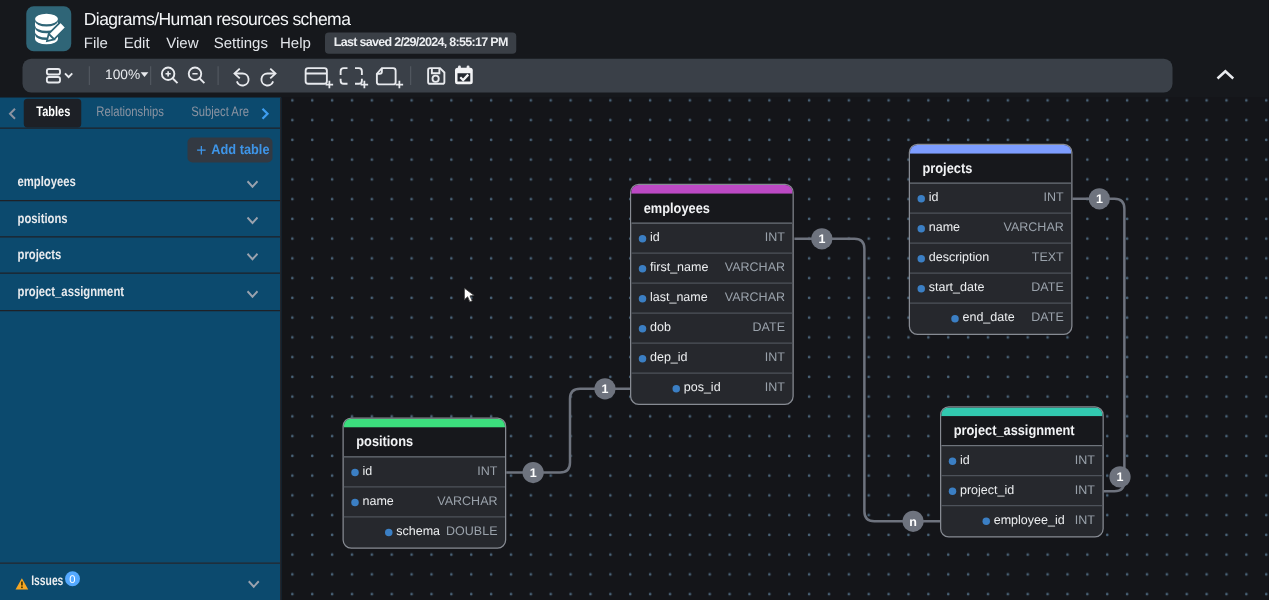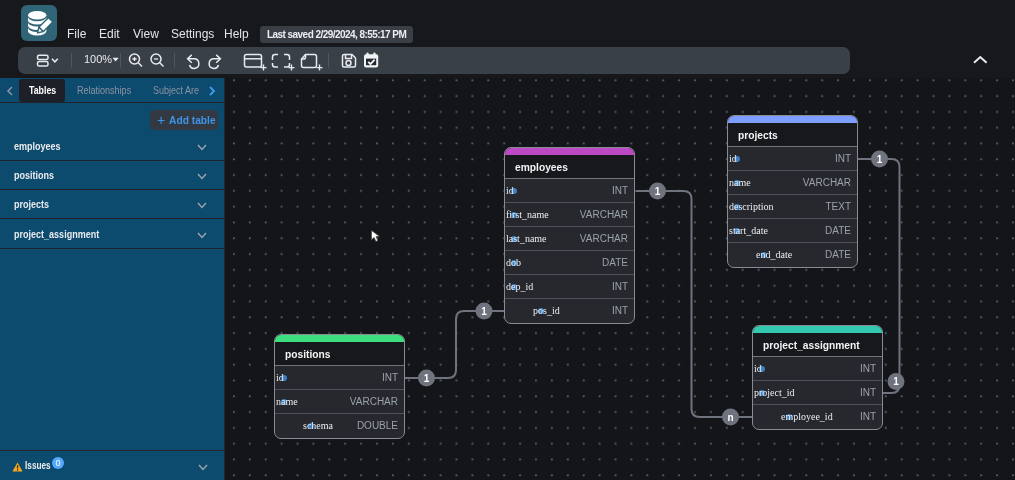--- a/index.html
+++ b/index.html
@@ -4,21 +4,21 @@
 <style>
   * { margin:0; padding:0; box-sizing:border-box; }
   html,body { width:1015px; height:480px; overflow:hidden; background:#121317; font-family:"Liberation Sans", sans-serif; }
   #app { position:relative; width:1015px; height:480px; }
   
   #header { position:absolute; left:0; top:0; width:1015px; height:78px; background:#16181c; }
   #logo { position:absolute; left:21px; top:5px; width:36px; height:36px; border-radius:6px; background:#2f6577; }
   #title { position:absolute; left:67px; top:7px; font-size:14px; color:#f3f5f7; letter-spacing:-0.45px; }
   .menu { position:absolute; top:27px; font-size:12px; color:#e2e5ea;text-align:center; }
   #lastsaved { position:absolute; left:260px; top:26px; height:17px; line-height:17px; padding:0 7px; background:#3a3f46; border-radius:3px; font-size:10px; letter-spacing:-0.55px; color:#eceef1; font-weight:bold; }
-  #toolbar { position:absolute; left:18px; top:47px; width:832px; height:27px; background:#3a4048; border-radius:7px; }
+  #toolbar { position:absolute; left:18px; top:47px; width:920px; height:27px; background:#3a4048; border-radius:7px; }
   
   #sidebar { position:absolute; left:0; top:78px; width:225px; height:402px; background:#0c4a6e; border-right:1px solid #23262d; }
   #tabs { position:absolute; left:0; top:0; width:224px; height:25px; border-bottom:1px solid #1f2229; }
   .tab { position:absolute; top:0; height:24px; line-height:24px; font-size:11px; color:#8b93a1; transform:scaleX(.82); transform-origin:left center; }
   #tab-active { position:absolute; left:19px; top:1px; width:46px; height:23px; background:#1d2026; border-radius:3px; color:#fff; font-weight:bold; line-height:23px; font-size:11px; }
   #tab-active span { display:inline-block; margin-left:10px; transform:scaleX(.8); transform-origin:left center; }
   #searchbox { position:absolute; left:6px; top:32px; width:141px; height:20px; background:#2a2e34; border:1px solid #3a3f47; border-radius:4px; color:#7a828e; font-size:11px; line-height:18px; }
   #searchbox span { display:inline-block; margin-left:24px; transform:scaleX(.76); transform-origin:left center; }
   #addtable { position:absolute; left:150px; top:32px; width:68px; height:20px; background:#333942; border-radius:4px; color:#3e95e8; font-weight:bold; font-size:11px; line-height:20px; }
   .acc { position:absolute; left:0; width:224px; height:29px; border-bottom:1px solid #1e2127; }
@@ -27,21 +27,21 @@
   #issues { position:absolute; left:0; top:372px; width:224px; height:30px; border-top:1px solid #24272e; }
   
   #canvas { position:absolute; left:225px; top:78px; width:790px; height:402px; background:#141519; }
   .table { position:absolute; width:131px; border:1px solid #878b93; border-radius:7px; background:#26282d; overflow:hidden; }
   .strip { height:7px; }
   .thead { height:24px; background:#17181c; border-bottom:1px solid #6f747c; color:#f2f3f5; font-weight:bold; font-size:11.5px; line-height:24px; padding-left:10px; }
   .thead span { display:inline-block; transform:scaleX(.89); transform-origin:left center; white-space:nowrap; }
   .row { height:24px; position:relative; border-bottom:1px solid #4d525a; font-size:10px; line-height:23px; color:#eceef0; }
   .row:last-child { border-bottom:none;margin-left:27px; }
   .row .dot { position:absolute; left:6px; top:9px; width:6px; height:6px; border-radius:50%; background:#3b7fc4; }
-  .row .fname { position:absolute; left:1px;font-family:Liberation Serif, serif; }
+  .row .fname { position:absolute; left:15px; }
   .row .ftype { position:absolute; right:6px; color:#9aa2ab; }
 </style>
 </head>
 <body>
 <div id="app">
 
   <div id="canvas">
     <svg width="790" height="402" style="position:absolute;left:0;top:0;">
       <defs>
         <pattern id="dots" x="0" y="0" width="15.9" height="15.8" patternUnits="userSpaceOnUse">
@@ -183,20 +183,21 @@
           <path d="M7,12 a9.2,4.2 0 0 0 18.4,0 l0,3.4 a9.2,4.2 0 0 1 -18.4,0 Z"></path>
           <path d="M7,17.4 a9.2,4.2 0 0 0 18.4,0 l0,3.4 a9.2,4.2 0 0 1 -18.4,0 Z"></path>
           <path d="M7,22.8 a9.2,4.2 0 0 0 18.4,0 l0,3.4 a9.2,4.2 0 0 1 -18.4,0 Z"></path>
         </g>
         <g transform="rotate(45 22 22)">
           <rect x="19.2" y="11.5" width="6.2" height="13.5" fill="#fff" stroke="#2f6577" stroke-width="1.4" rx="0.5"></rect>
           <path d="M19.2,25 h6.2 l-3.1,5 Z" fill="#fff" stroke="#2f6577" stroke-width="1.4"></path>
         </g>
       </svg>
     </div>
+    <div id="title">Diagrams/Human resources schema</div>
     <div class="menu" style="left:67px;">File</div>
     <div class="menu" style="left:99px;">Edit</div>
     <div class="menu" style="left:133px;">View</div>
     <div class="menu" style="left:171px;">Settings</div>
     <div class="menu" style="left:224px;">Help</div>
     <div id="lastsaved">Last saved 2/29/2024, 8:55:17 PM</div>
     <div id="toolbar">
       <svg width="980" height="27">
         <g stroke="#e8eaee" stroke-width="1.5" fill="none">
 

